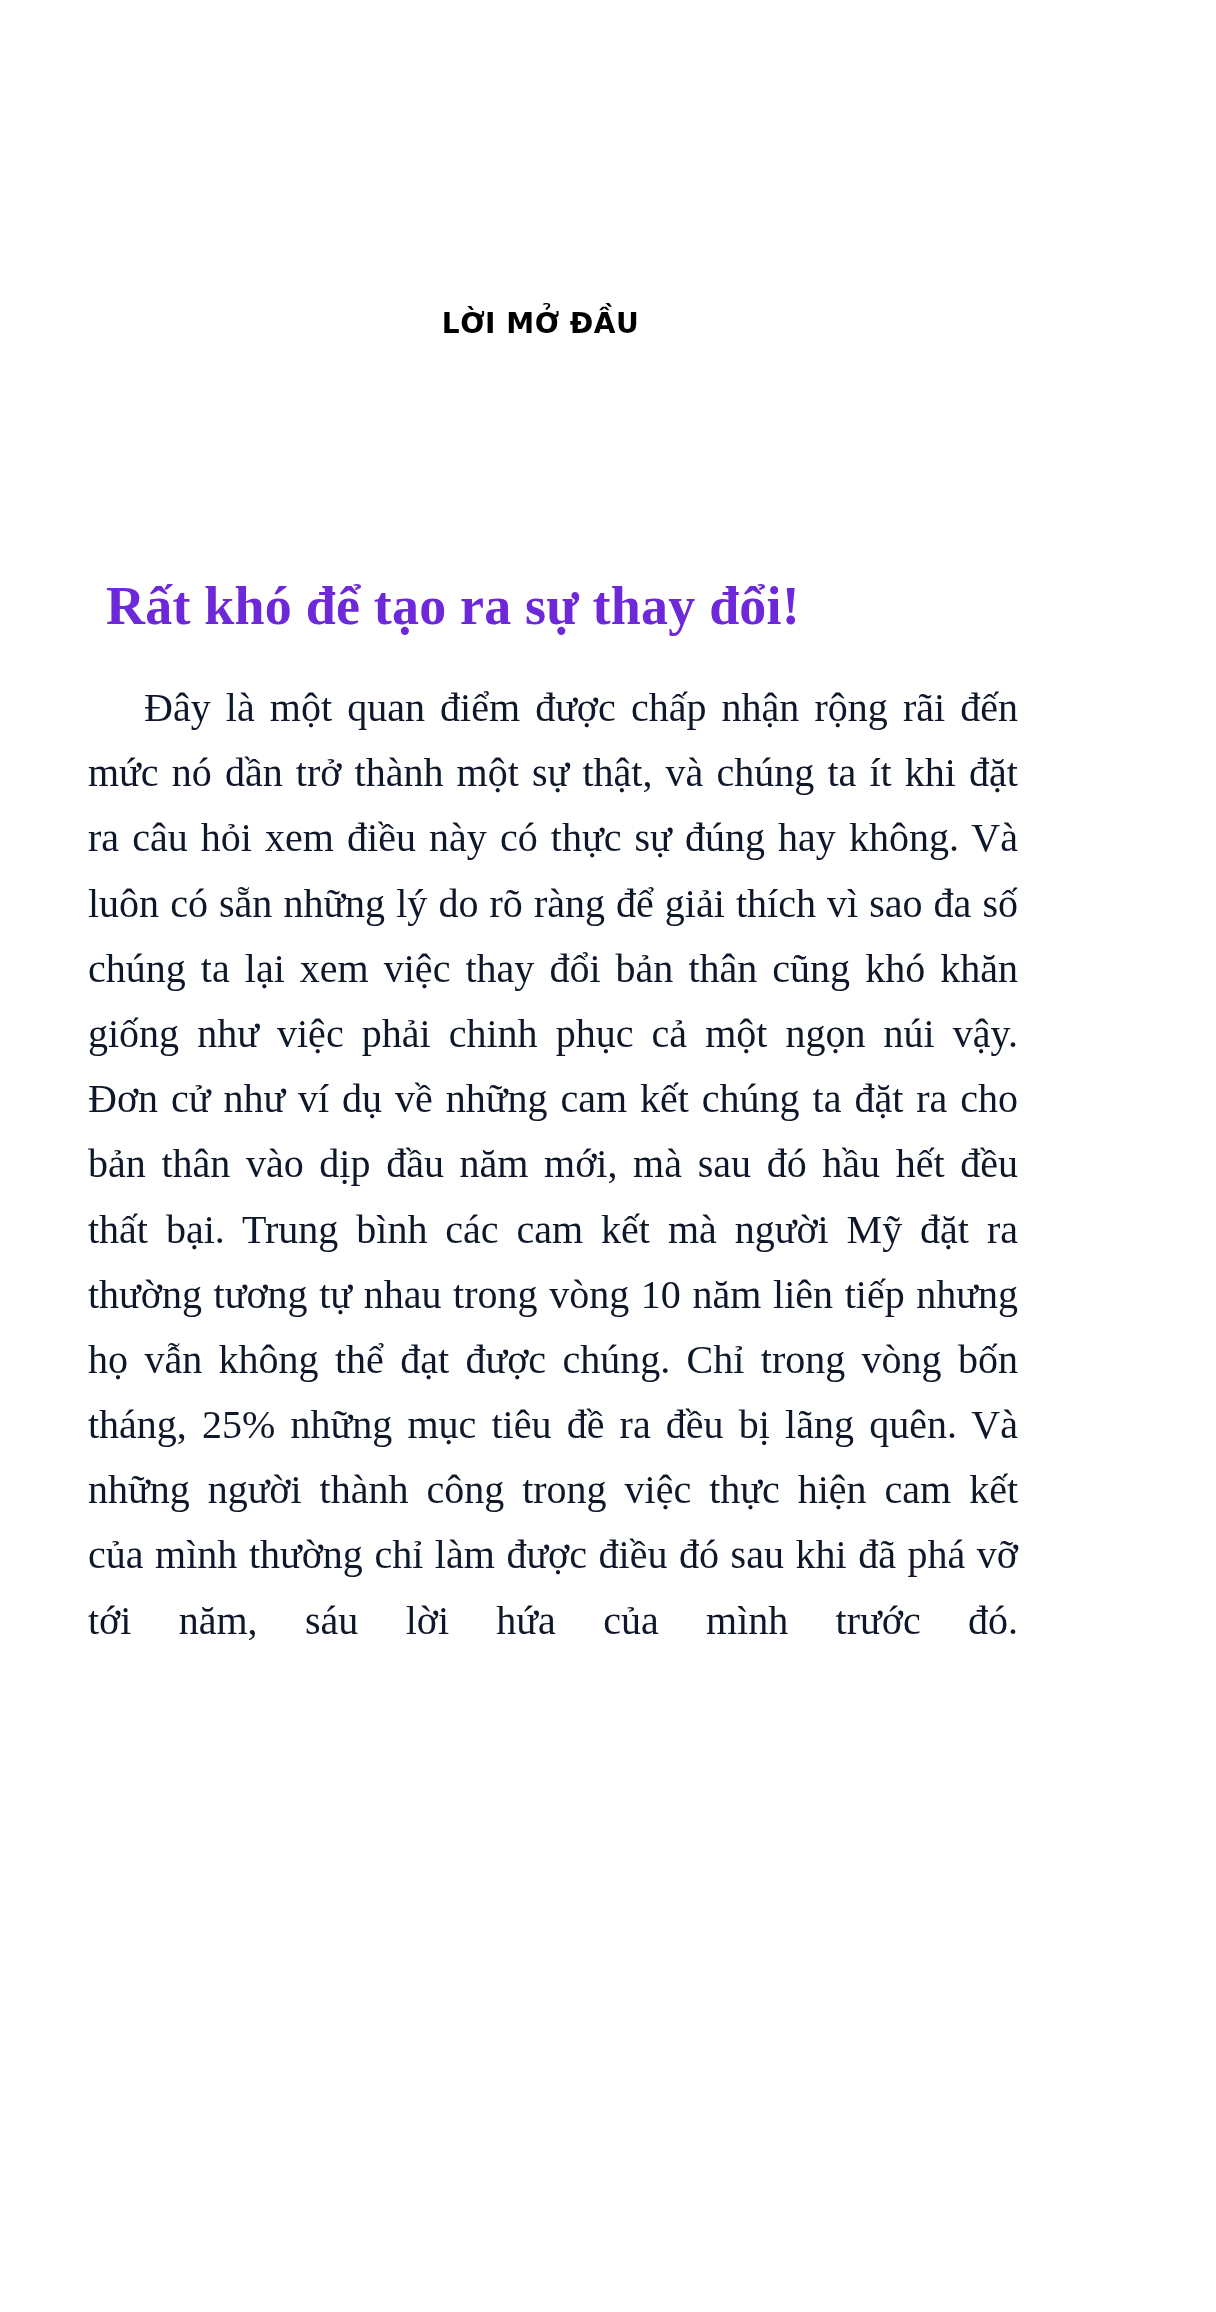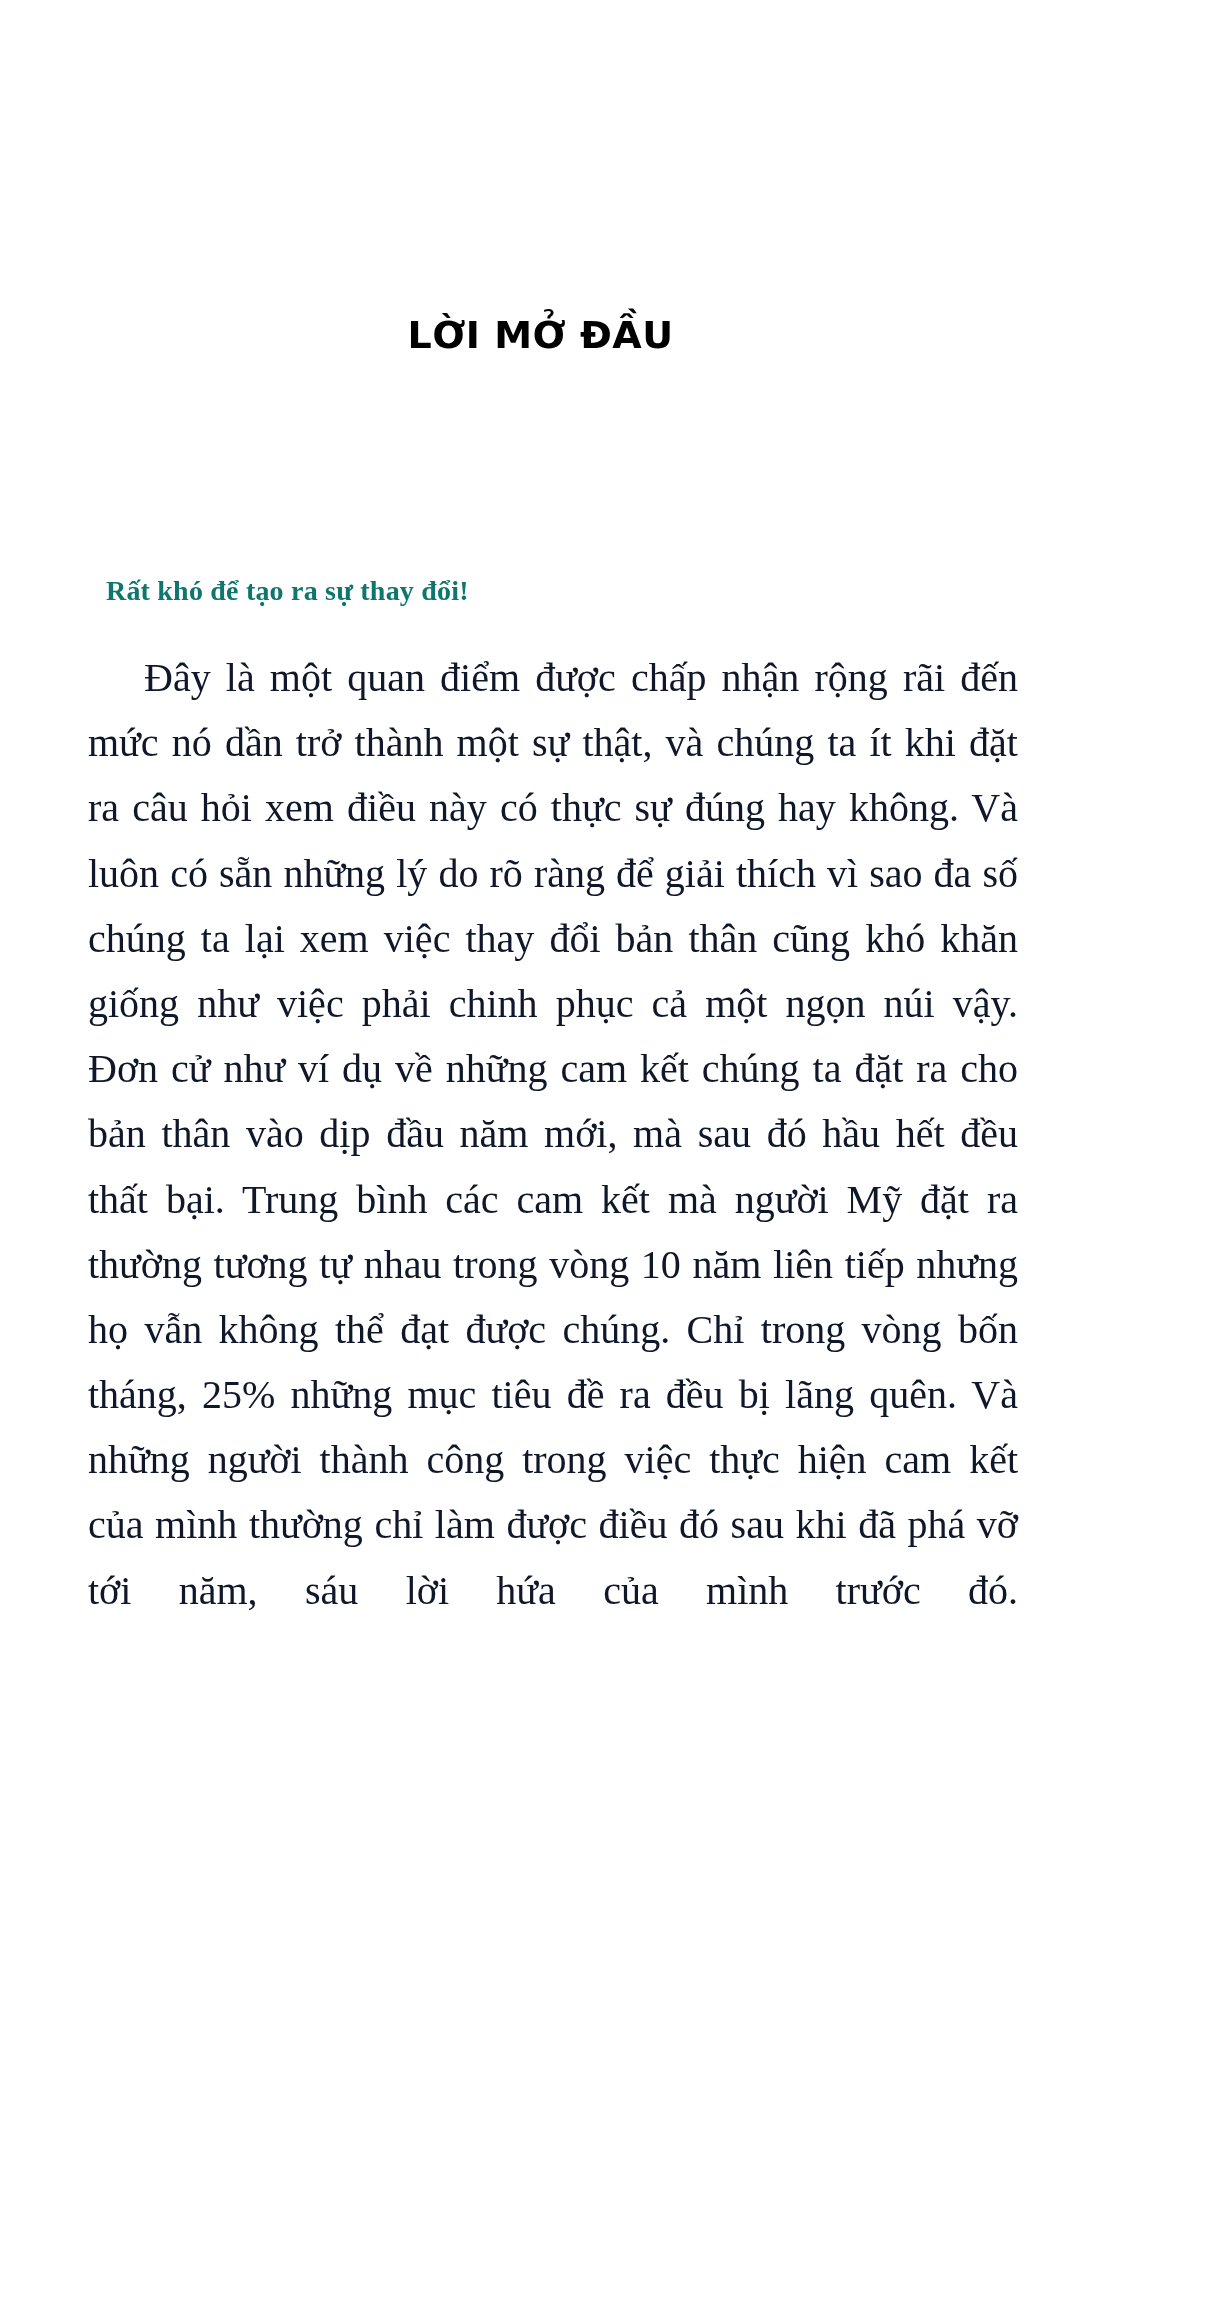--- a/index.html
+++ b/index.html
@@ -22,35 +22,35 @@
     box-sizing: border-box;
   }
   .page-title {
     position: absolute;
     top: 288px;
     left: 0;
     width: 1081px;
     text-align: center;
     font-family: "DejaVu Sans", sans-serif;
     font-weight: bold;
-    font-size: 38px;
+    font-size: 28px;
     letter-spacing: 0.5px;
     color: #000000;
   }
   .content {
     position: absolute;
     top: 575px;
     left: 88px;
     width: 930px;
   }
   .section-heading {
     font-family: "Liberation Serif", serif;
     font-weight: bold;
-    font-size: 28px;
-    color: #0f766e;
+    font-size: 54px;
+    color: #6d28d9;
     margin: 0 0 38px 18px;
     letter-spacing: 0.2px;
   }
   .body-paragraph {
     font-family: "Liberation Serif", serif;
     font-size: 40px;
     line-height: 1.63;
     color: #0f172a;
     margin: 0;
     text-align: justify;

